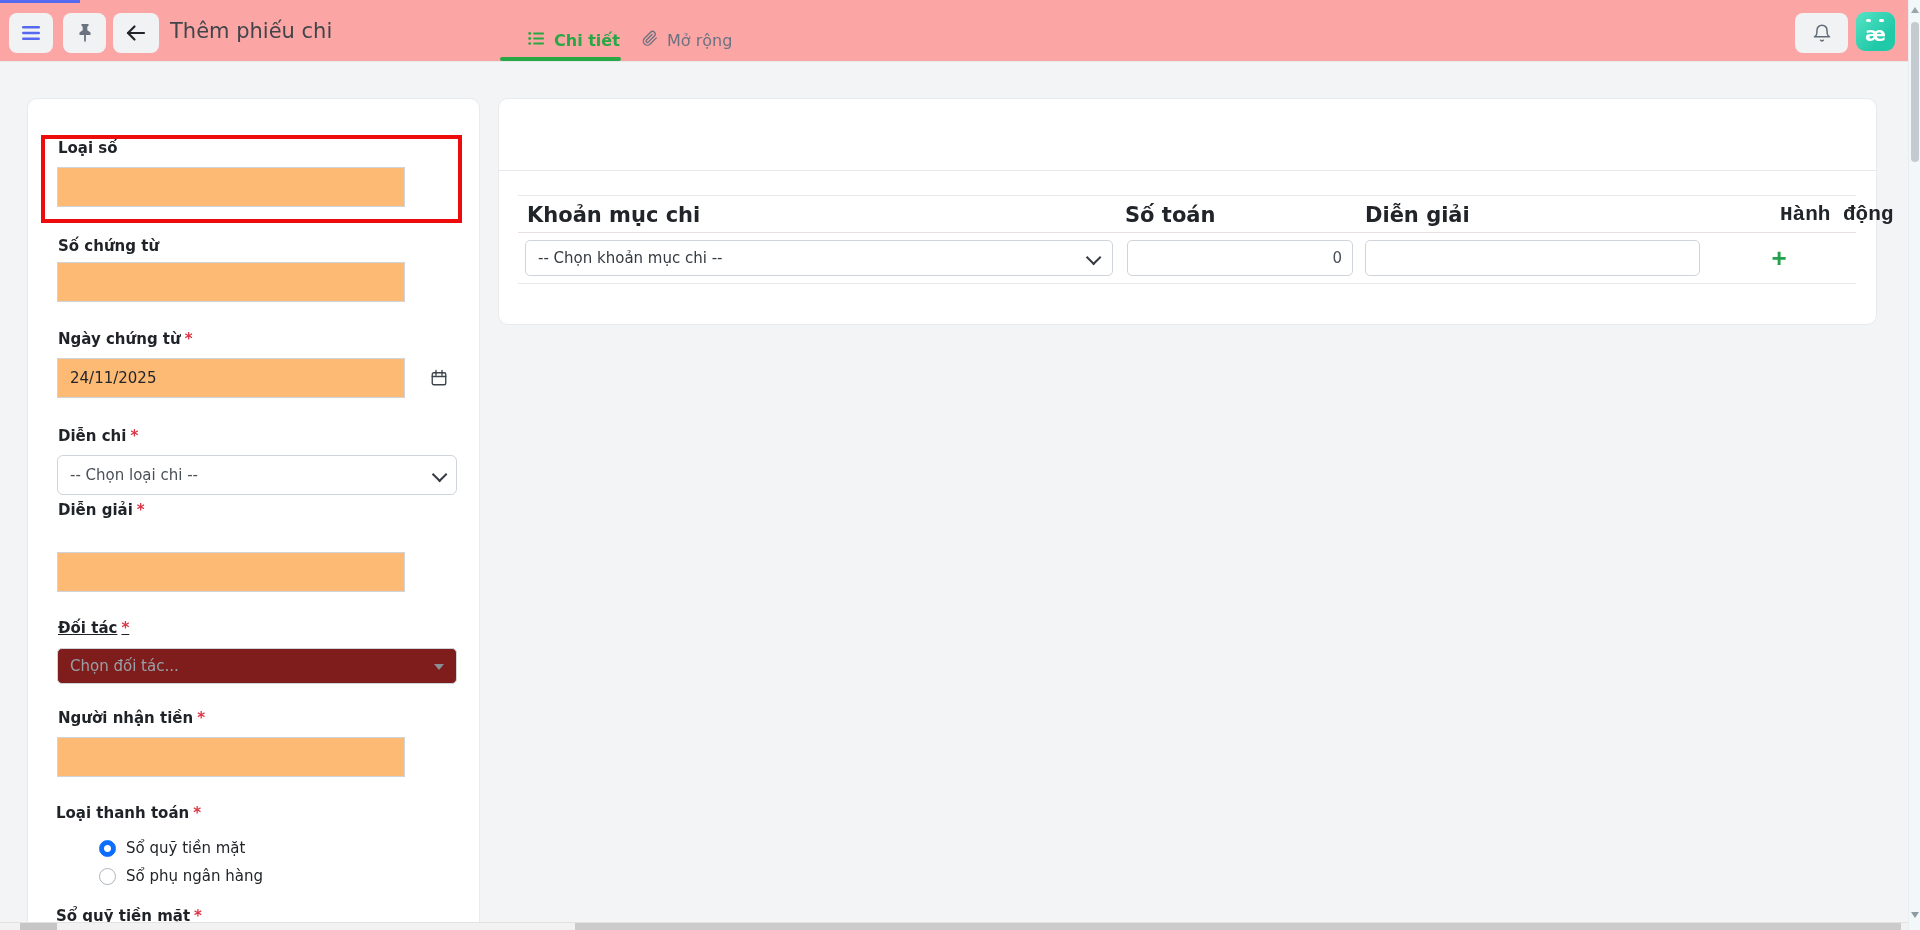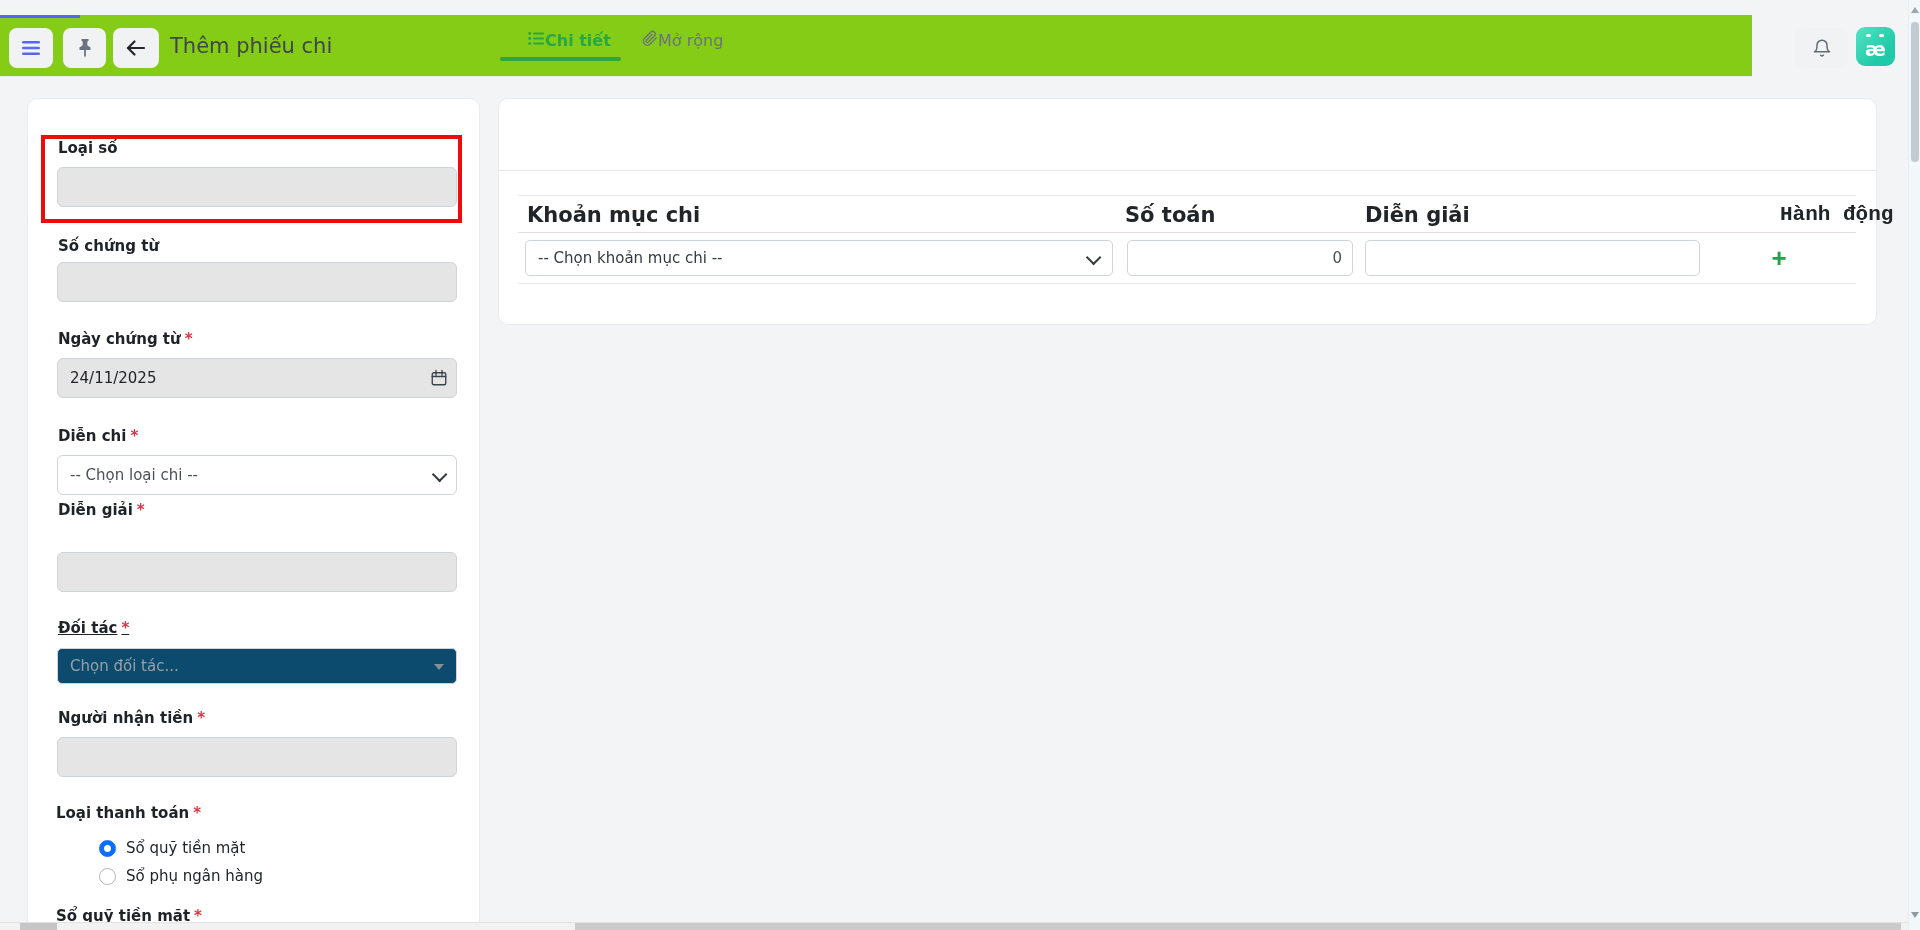--- a/index.html
+++ b/index.html
@@ -1,19 +1,19 @@
 <!DOCTYPE html>
 <html><head>
 <meta charset="utf-8">
 <style>
   html,body{margin:0;padding:0;background:#dfe1e5;}
   #app{position:relative;width:1920px;height:930px;overflow:hidden;background:#f3f4f6;
        font-family:"DejaVu Sans","Liberation Sans",sans-serif;color:#212529;}
   
-  .header{position:absolute;left:0;top:15px;width:1752px;height:62px;background:#84cc16;
+  .header{position:absolute;left:0;top:0;width:1920px;height:62px;background:#fca5a5;
           border-bottom:1px solid #e6e8ea;box-sizing:border-box;}
   .accent-line{position:absolute;left:0;top:0;width:80px;height:3px;background:#5468f0;}
   .hbtn{position:absolute;top:13px;height:40px;border-radius:8px;background:#f1f2f4;border:none;
         display:flex;align-items:center;justify-content:center;cursor:pointer;padding:0;}
   .hbtn svg{display:block;}
   #btn-menu{left:9px;width:44px;}
   #btn-pin{left:63px;width:43px;}
   #btn-back{left:113px;width:46px;}
   .page-title{position:absolute;left:170px;top:0;height:62px;display:flex;align-items:center;
               font-size:21px;color:#40454a;}
@@ -36,43 +36,43 @@
            border-top:1px solid #e2e2e2;box-sizing:border-box;}
   .hscroll .hthumb{position:absolute;top:0;left:575px;width:1326px;height:8px;background:#cbcbcb;}
   .hscroll .hstub{position:absolute;top:0;left:20px;width:37px;height:8px;background:#c6c6c6;}
   
   .card{position:absolute;background:#fff;border:1px solid #e9eaec;border-radius:10px;box-sizing:border-box;}
   #left-card{left:27px;top:98px;width:453px;height:862px;}
   #right-card{left:498px;top:98px;width:1379px;height:227px;}
   
   .fld-label{position:absolute;left:30px;font-size:15px;font-weight:700;color:#1f2328;white-space:nowrap;}
   .req{color:#dc3545;font-weight:700;margin-left:4px;}
-  .inp{position:absolute;left:29px;width:400px;height:40px;border:1px solid #ced4da;border-radius:6px;
-       background:#e5e5e5;box-sizing:border-box;font-size:15px;color:#212529;padding:0 12px;
+  .inp{position:absolute;left:29px;width:348px;height:40px;border:1px solid #ced4da;border-radius:0;
+       background:#fdba74;box-sizing:border-box;font-size:15px;color:#212529;padding:0 12px;
        font-family:inherit;outline:none;}
   .sel-box{position:absolute;left:29px;width:400px;height:40px;border:1px solid #ced4da;border-radius:6px;
        background:#fff;box-sizing:border-box;font-size:15px;color:#495057;display:flex;align-items:center;
        padding:0 34px 0 12px;cursor:pointer;}
   .chev{position:absolute;right:13px;top:50%;margin-top:-4px;width:9px;height:9px;
         border-right:2px solid #343a40;border-bottom:2px solid #343a40;transform:rotate(45deg) translateY(-3px);}
   .sel2-box{position:absolute;left:29px;width:400px;height:36px;border:1px solid #ced4da;border-radius:5px;
-       background:#0c4a6e;box-sizing:border-box;font-size:15px;color:#9aa0a6;display:flex;align-items:center;
+       background:#7f1d1d;box-sizing:border-box;font-size:15px;color:#9aa0a6;display:flex;align-items:center;
        padding:0 30px 0 12px;cursor:pointer;}
   .tri-down{position:absolute;right:12px;top:50%;margin-top:-2px;width:0;height:0;
        border-left:5px solid transparent;border-right:5px solid transparent;border-top:6px solid #888f96;}
   .cal-icon{position:absolute;left:402px;top:50%;margin-top:-9px;}
   .red-box{position:absolute;left:13px;top:36px;width:421px;height:88px;border:4px solid #ee0b0b;
        box-sizing:border-box;pointer-events:none;z-index:5;}
   .radio-row{position:absolute;left:71px;display:flex;align-items:center;gap:10px;cursor:pointer;}
   .radio{width:17px;height:17px;border-radius:50%;box-sizing:border-box;flex:0 0 auto;}
   .radio.on{background:radial-gradient(circle,#fff 0 3px,#0d6efd 4px);border:1px solid #0d6efd;}
   .radio.off{background:#fff;border:1.5px solid #aeb5bc;}
   .radio-label{font-size:15px;color:#212529;}
   
-  .tab{position:absolute;top:22px;height:36px;display:flex;align-items:center;
+  .tab{position:absolute;top:22px;height:36px;display:flex;align-items:center;gap:9px;
        font-size:16px;cursor:pointer;padding:0 4px;justify-content:center;}
   #tab-detail{left:524px;color:#28a745;font-weight:600;}
   #tab-extra{left:638px;color:#6b7280;}
   .tab-underline{position:absolute;left:500px;top:57px;width:121px;height:4px;border-radius:3px;background:#28a745;}
   .tabs-divider{position:absolute;left:498px;top:170px;width:1379px;height:1px;background:#e7e9ec;}
   .tline{position:absolute;height:1px;background:#e7eaed;}
   .th{position:absolute;top:203px;font-size:21px;font-weight:600;color:#212529;white-space:nowrap;}
   .row-sel{position:absolute;left:525px;top:240px;width:588px;height:36px;border:1px solid #ced4da;border-radius:5px;
        background:#fff;box-sizing:border-box;font-size:15px;color:#343a40;display:flex;align-items:center;
        padding:0 32px 0 12px;cursor:pointer;}

